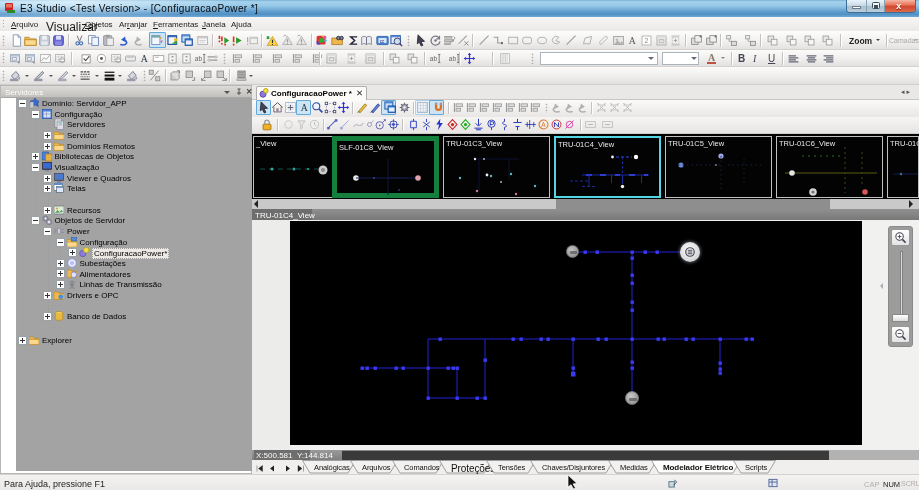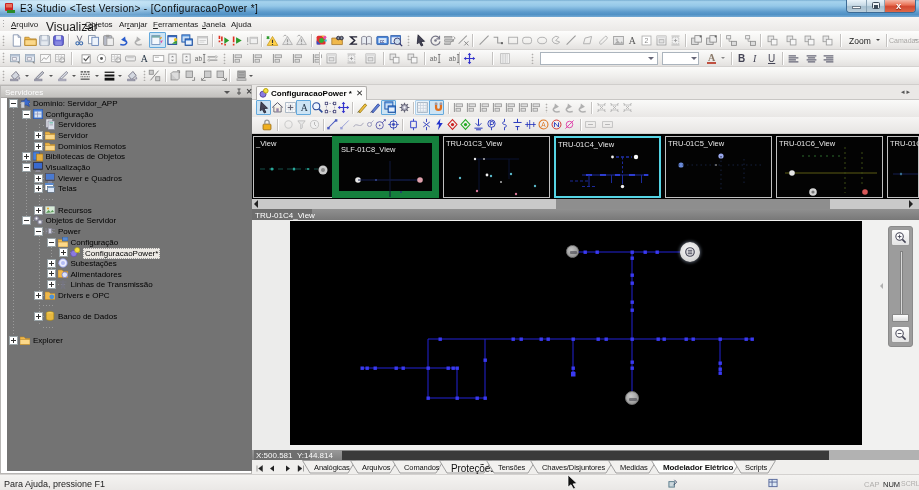--- a/index.html
+++ b/index.html
@@ -594,21 +594,21 @@
 <svg class="a" style="left:785px;top:34px" width="13" height="13" viewBox="0 0 16 16">
     <use href="#i-arr"></use>
   </svg>
 <svg class="a" style="left:803px;top:34px" width="13" height="13" viewBox="0 0 16 16">
     <use href="#i-arr"></use>
   </svg>
 <svg class="a" style="left:821px;top:34px" width="13" height="13" viewBox="0 0 16 16">
     <use href="#i-arr"></use>
   </svg>
 <div class="a" style="left:840px;top:34px;width:1px;height:13px;background:#c4c2c0;box-shadow:1px 0 0 #fff"></div>
-<div class="a" style="left:849px;top:35.5px;font-size:8.5px;font-weight:normal;color:#222">Zoom</div>
+<div class="a" style="left:849px;top:35.5px;font-size:8.5px;font-weight:bold;color:#222">Zoom</div>
 <div class="a" style="left:876px;top:39px;width:0;height:0;border:2.5px solid transparent;border-top-color:#444"></div>
 <div class="a" style="left:886px;top:34px;width:1px;height:13px;background:#c4c2c0;box-shadow:1px 0 0 #fff"></div>
 <div class="a" style="left:889px;top:36.5px;font-size:7px;color:#a8a6a4">Camadas</div>
 <div class="a" style="left:913.5px;top:39px;width:0;height:0;border:2.5px solid transparent;border-top-color:#aaa"></div>
 <div class="a" style="left:0;top:50px;width:919px;height:17px;background:linear-gradient(180deg,#fbfbfa 0%,#f0efed 55%,#e3e1df 100%);border-bottom:1px solid #d4d2d0"></div>
 <div class="a" style="left:2px;top:52px;width:3px;height:11px;background-image:radial-gradient(circle,#b0aeac 40%,transparent 50%);background-size:3px 3px"></div>
 <svg class="a" style="left:9px;top:52px" width="13" height="13" viewBox="0 0 16 16">
     <use href="#i-formw"></use>
   </svg>
 <svg class="a" style="left:24px;top:52px" width="13" height="13" viewBox="0 0 16 16">
@@ -770,21 +770,21 @@
 <div class="a" style="left:249px;top:75px;width:0;height:0;border:2.5px solid transparent;border-top-color:#555"></div>
 <div class="a" style="left:0;top:85px;width:252px;height:389px;background:#fff;border:1px solid #b8b6b4"></div>
 <div class="a" style="left:1px;top:86px;width:250px;height:12px;background:linear-gradient(180deg,#dcdbd9,#c2c0bd);border-bottom:1px solid #aaa8a6">
 <div style="position:absolute;left:4px;top:1.5px;font-size:8px;color:#fdfdfd">Servidores</div>
 <div style="position:absolute;left:223px;top:5px;width:0;height:0;border:3px solid transparent;border-top-color:#555"></div>
 <svg style="position:absolute;left:234px;top:2px" width="8" height="8" viewBox="0 0 8 8">
       <path d="M4 1v4M2.5 1h3M2 5h4M4 5v2" stroke="#555" fill="none"></path>
     </svg>
 <div style="position:absolute;left:245px;top:1px;font-size:7.5px;color:#444;font-weight:bold">✕</div>
 </div>
-<div class="a" style="left:7px;top:98px;width:249px;height:373px;background:#737373;overflow:hidden">
+<div class="a" style="left:16px;top:98px;width:249px;height:373px;background:#a3a3a3;overflow:hidden">
     <div class="a" style="left:6px;top:10px;width:1px;height:229px;background-image:repeating-linear-gradient(180deg,#9a9a9a 0,#9a9a9a 1px,transparent 1px,transparent 3px)"></div>
     <div class="a" style="left:19px;top:15px;width:1px;height:107px;background-image:repeating-linear-gradient(180deg,#9a9a9a 0,#9a9a9a 1px,transparent 1px,transparent 3px)"></div>
     <div class="a" style="left:31.5px;top:26px;width:1px;height:21px;background-image:repeating-linear-gradient(180deg,#9a9a9a 0,#9a9a9a 1px,transparent 1px,transparent 3px)"></div>
     <div class="a" style="left:31.5px;top:79px;width:1px;height:32px;background-image:repeating-linear-gradient(180deg,#9a9a9a 0,#9a9a9a 1px,transparent 1px,transparent 3px)"></div>
     <div class="a" style="left:31.5px;top:132px;width:1px;height:96px;background-image:repeating-linear-gradient(180deg,#9a9a9a 0,#9a9a9a 1px,transparent 1px,transparent 3px)"></div>
     <div class="a" style="left:44px;top:143px;width:1px;height:42px;background-image:repeating-linear-gradient(180deg,#9a9a9a 0,#9a9a9a 1px,transparent 1px,transparent 3px)"></div>
     <div class="a" style="left:56px;top:153px;width:1px;height:1px;background-image:repeating-linear-gradient(180deg,#9a9a9a 0,#9a9a9a 1px,transparent 1px,transparent 3px)"></div>
     <div class="a" style="left:10px;top:5.3px;width:14px;height:1px;background-image:repeating-linear-gradient(90deg,#9a9a9a 0,#9a9a9a 1px,transparent 1px,transparent 3px)"></div>
     <div class="a" style="left:23px;top:16px;width:13px;height:1px;background-image:repeating-linear-gradient(90deg,#9a9a9a 0,#9a9a9a 1px,transparent 1px,transparent 3px)"></div>
     <div class="a" style="left:36px;top:26.6px;width:12px;height:1px;background-image:repeating-linear-gradient(90deg,#9a9a9a 0,#9a9a9a 1px,transparent 1px,transparent 3px)"></div>
@@ -1227,21 +1227,21 @@
     <svg width="105" height="60" viewBox="0 0 105 60">
       <path d="M6 32h58" stroke="#14504a" stroke-dasharray="5 4"></path>
       <circle cx="18" cy="32" r="1.5" fill="#29a89a"></circle>
       <circle cx="40" cy="32" r="1.5" fill="#29a89a"></circle>
       <circle cx="54" cy="32" r="1" fill="#29a89a"></circle>
       <circle cx="69" cy="33" r="4.5" fill="#cccccc"></circle>
       <circle cx="69" cy="33" r="2" fill="#8a8a8a"></circle>
     </svg>
     <div class="a" style="left:2px;top:1.5px;font-size:7.5px;color:#e8e8e8;white-space:nowrap">_View</div>
   </div>
-<div class="a" style="left:332px;top:136px;width:107px;height:62px;background:#030303;border:7px solid #15803d">
+<div class="a" style="left:332px;top:136px;width:107px;height:62px;background:#030303;border:5px solid #15803d">
     <svg width="105" height="60" viewBox="0 0 105 60">
       <circle cx="19" cy="37" r="2.8" fill="#e8e8e8"></circle>
       <path d="M19 37h62" stroke="#141e52"></path>
       <path d="M51 18v36M51 37h20" stroke="#10183c"></path>
       <circle cx="81" cy="37" r="2.8" fill="#e0a0ac"></circle>
       <circle cx="37" cy="37" r="1" fill="#3a4a90"></circle>
       <circle cx="62" cy="49" r="1" fill="#28347a"></circle>
     </svg>
     <div class="a" style="left:2px;top:1.5px;font-size:7.5px;color:#e8e8e8;white-space:nowrap">SLF-01C8_View</div>
   </div>

